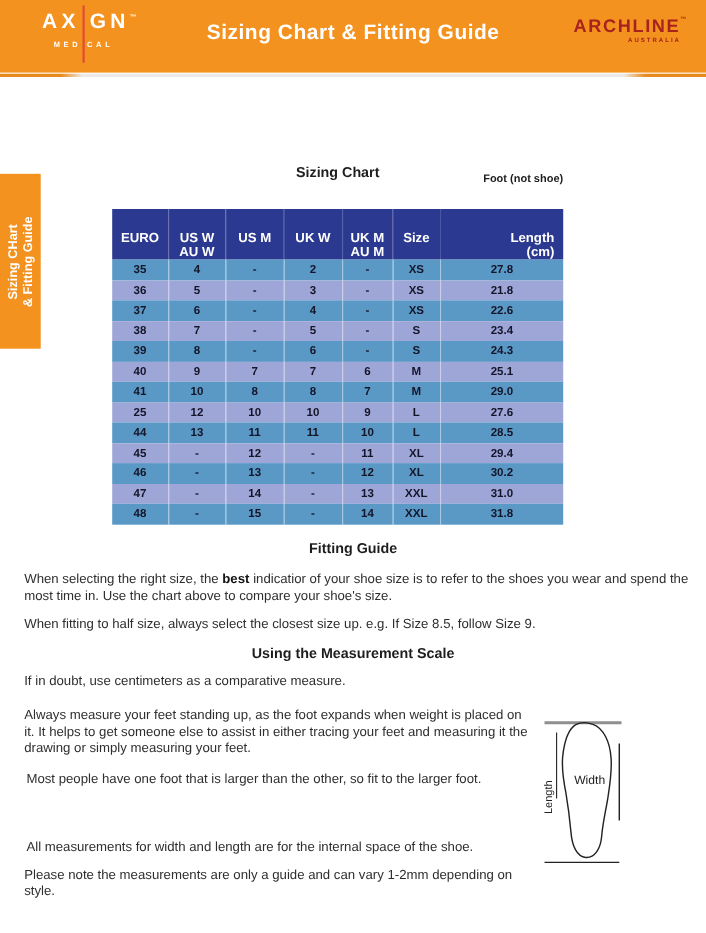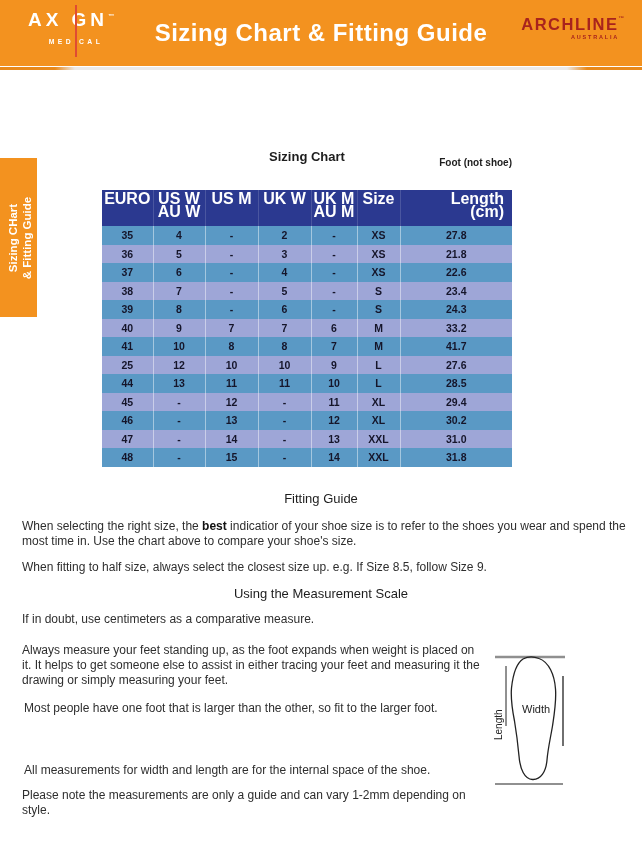--- a/index.html
+++ b/index.html
@@ -15,59 +15,59 @@
   }
   *{margin:0;padding:0;box-sizing:border-box;}
   html,body{background:#fff;}
   body{
     width:642px;height:848px;position:relative;overflow:hidden;
     font-family:"Liberation Sans",sans-serif;color:var(--body-text);
   }
   
   .banner{position:absolute;left:0;top:0;width:642px;height:66px;background:var(--banner-orange);}
   .axign-logo{position:absolute;left:28px;top:9px;width:96px;height:48px;color:#fff;}
-  .axign-row{display:flex;justify-content:flex-start;align-items:baseline;font-size:19px;font-weight:bold;letter-spacing:4px;line-height:22px;}
+  .axign-row{display:flex;justify-content:flex-end;align-items:baseline;font-size:19px;font-weight:bold;letter-spacing:4px;line-height:22px;}
   .axign-gap{display:inline-block;width:9px;}
   .axign-tm{font-size:6px;vertical-align:top;position:relative;top:-8px;letter-spacing:0;}
   .medical-row{display:flex;justify-content:center;align-items:baseline;font-size:6.8px;font-weight:bold;letter-spacing:3.4px;margin-top:3px;}
   .medical-gap{display:inline-block;width:5px;}
   .axign-redline{position:absolute;left:50%;top:-4px;width:2px;height:52px;background:var(--logo-red);transform:translateX(-1px);}
   .banner-title{position:absolute;left:50%;top:19px;transform:translateX(-50%);
-    color:#fff;font-size:24px;font-weight:bold;white-space:nowrap;letter-spacing:0.5px;}
+    color:#fff;font-size:19px;font-weight:bold;white-space:nowrap;letter-spacing:0.5px;}
   .archline-logo{position:absolute;right:18px;top:16px;color:var(--archline-red);text-align:right;}
   .arch-name{font-size:16.5px;font-weight:bold;letter-spacing:1.5px;line-height:17px;}
   .arch-tm{font-size:5.5px;vertical-align:top;position:relative;top:-6px;letter-spacing:0;}
   .arch-sub{font-size:5.5px;font-weight:bold;letter-spacing:1.8px;margin-top:1px;padding-right:5px;}
   .banner-rule{position:absolute;left:0;top:67px;width:642px;height:3px;
     background:linear-gradient(to right,var(--rule-orange) 0,var(--rule-orange) 55px,#ECEAE8 75px,#ECEAE8 567px,var(--rule-orange) 587px,var(--rule-orange) 642px);}
   
   .side-tab{position:absolute;left:0;top:158px;width:37px;height:159px;background:var(--banner-orange);}
   .side-tab-text{position:absolute;left:50%;top:50%;width:159px;height:37px;
     transform:translate(-50%,-50%) rotate(-90deg);
     color:#fff;font-weight:bold;font-size:11.5px;line-height:14px;text-align:center;
     display:flex;flex-direction:column;justify-content:center;}
   
   .chart-section{position:absolute;left:102px;top:149px;width:410px;}
   .chart-title{text-align:center;font-size:13px;font-weight:bold;color:var(--heading-text);}
   .chart-note{position:absolute;right:0;top:8px;font-size:10px;font-weight:bold;color:var(--heading-text);}
   table.sizing{border-collapse:collapse;table-layout:fixed;width:410px;margin-top:26px;}
   table.sizing th{
-    background:var(--table-header-navy);color:#fff;font-size:16px;font-weight:bold;
-    line-height:13px;vertical-align:top;padding-top:2px;height:36px;text-align:center;}
+    background:var(--table-header-navy);color:#fff;font-size:12px;font-weight:bold;
+    line-height:13px;vertical-align:top;padding-top:20px;height:36px;text-align:center;}
   table.sizing th.col-last{text-align:right;padding-right:8px;}
   table.sizing th + th{border-left:1px solid rgba(255,255,255,0.15);}
   table.sizing td{
     height:18.5px;text-align:center;font-size:10.5px;font-weight:bold;
     color:#15152A;line-height:18.5px;}
   table.sizing td + td{border-left:1px solid rgba(255,255,255,0.45);}
   table.sizing tbody tr:nth-child(odd) td{background:var(--row-teal);}
   table.sizing tbody tr:nth-child(even) td{background:var(--row-lavender);}
   
   .h-center{position:absolute;left:0;width:642px;text-align:center;
-    font-size:13px;font-weight:normal;color:var(--heading-text);}
+    font-size:13px;font-weight:bold;color:var(--heading-text);}
   .para{position:absolute;font-size:12px;line-height:15px;color:var(--body-text);}
   .para b{color:#111;}
   
   .foot-diagram{position:absolute;left:492px;top:650px;}
   .foot-diagram text{font-family:"Liberation Sans",sans-serif;fill:#222;}
 </style>
 </head>
 <body>
 
 <div class="banner">
@@ -191,30 +191,30 @@
           <td>S</td>
           <td>24.3</td>
         </tr>
         <tr>
           <td>40</td>
           <td>9</td>
           <td>7</td>
           <td>7</td>
           <td>6</td>
           <td>M</td>
-          <td>33.2</td>
+          <td>25.1</td>
         </tr>
         <tr>
           <td>41</td>
           <td>10</td>
           <td>8</td>
           <td>8</td>
           <td>7</td>
           <td>M</td>
-          <td>41.7</td>
+          <td>29.0</td>
         </tr>
         <tr>
           <td>25</td>
           <td>12</td>
           <td>10</td>
           <td>10</td>
           <td>9</td>
           <td>L</td>
           <td>27.6</td>
         </tr>

